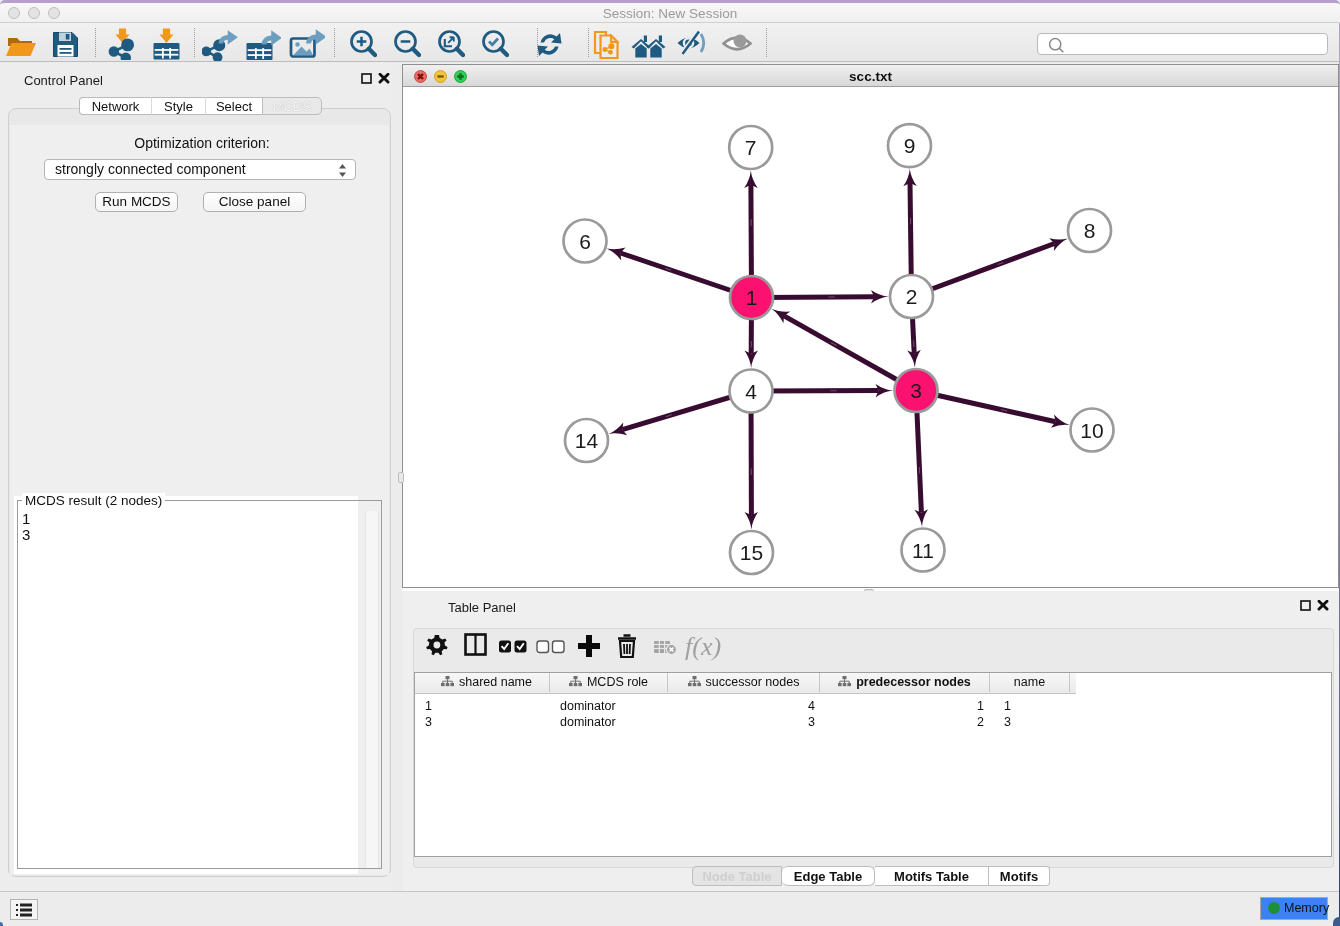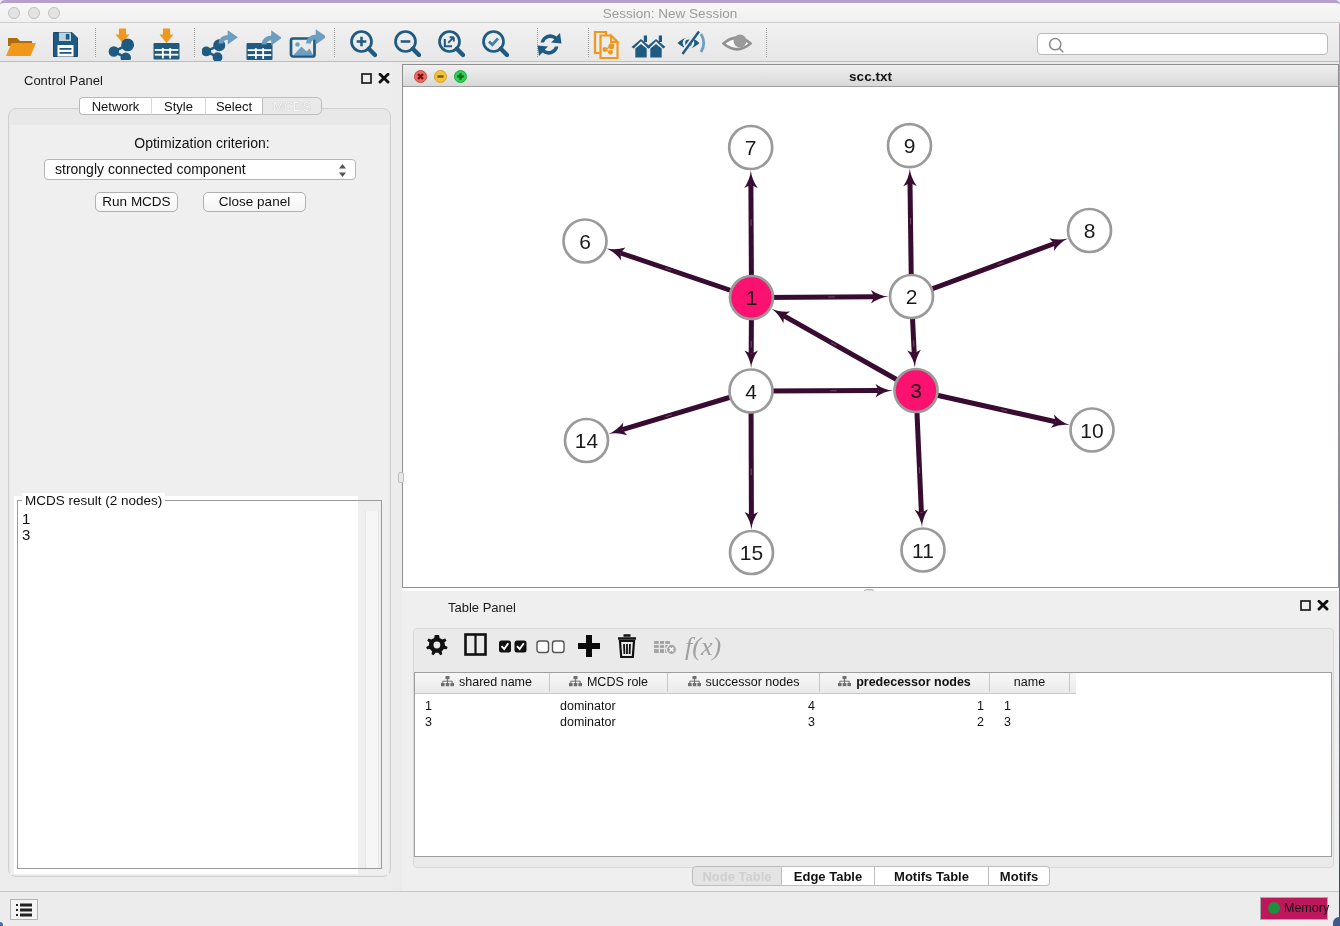--- a/index.html
+++ b/index.html
@@ -43,21 +43,21 @@
 #tablebox { left:414px; top:672px; width:918px; height:185px; background:#fff; border:1px solid #9f9f9f; }
 #thead { position:absolute; left:0; top:0; width:661px; height:21px; background:linear-gradient(#f7f7f7,#eaeaea); border-bottom:1px solid #c6c6c6; }
 .hcol { position:absolute; top:0; height:19px; border-right:1px solid #c6c6c6; text-align:center; font-size:12.5px; color:#111; line-height:19px; }
 .hicon { position:relative; display:inline-block; width:13px; height:11px; margin-right:5px; top:1px; }
 .cell { position:absolute; font-size:12.5px; color:#111; height:16px; line-height:16px; }
 #ttabs { position:absolute; left:290px; top:269px; height:20px; }
 .ttab { position:absolute; top:0; height:20px; background:#fff; border:1px solid #bdbdbd; font-size:13px; font-weight:bold; color:#111; text-align:center; line-height:19px; }
 
 #statusbar { left:0; top:891px; width:1340px; height:35px; background:#ececec; border-top:1px solid #c6c6c6; }
 #listbtn { left:10px; top:899px; width:28px; height:21px; background:#f4f4f4; border:1px solid #b3b3b3; }
-#membtn { left:1260px; top:897px; width:68px; height:23px; background:#be185d; border:1px solid #a9a9a9; font-size:12.5px; color:#111; white-space:nowrap; line-height:21px; }
+#membtn { left:1260px; top:897px; width:68px; height:23px; background:#3b82f6; border:1px solid #a9a9a9; font-size:12.5px; color:#111; white-space:nowrap; line-height:21px; }
 </style></head>
 <body>
 
 <div id="titlebar" class="abs">
   <div class="tl" style="left:8px;"></div>
   <div class="tl" style="left:28px;"></div>
   <div class="tl" style="left:48px;"></div>
   <div id="title">Session: New Session</div>
 </div>
 
@@ -413,21 +413,21 @@
   <div class="cell" style="left:509px;top:25px;width:60px;text-align:right;">1</div>
   <div class="cell" style="left:589px;top:25px;">1</div>
   <div class="cell" style="left:10px;top:41px;">3</div>
   <div class="cell" style="left:145px;top:41px;">dominator</div>
   <div class="cell" style="left:340px;top:41px;width:60px;text-align:right;">3</div>
   <div class="cell" style="left:509px;top:41px;width:60px;text-align:right;">2</div>
   <div class="cell" style="left:589px;top:41px;">3</div>
 </div>
 <div id="ttabs" class="abs" style="left:692px;top:866px;">
   <div class="ttab" style="left:0px;width:90px;background:#e4e4e4;color:#cfcfcf;border-radius:4px 0 0 4px;">Node Table</div>
-  <div class="ttab" style="left:90px;width:93px;border-left:none;">Edge Table</div>
+  <div class="ttab" style="left:90px;width:93px;border-left:none;border-radius:6px;">Edge Table</div>
   <div class="ttab" style="left:183px;width:114px;border-left:none;">Motifs Table</div>
   <div class="ttab" style="left:297px;width:61px;border-left:none;border-radius:0 4px 4px 0;">Motifs</div>
 </div>
 
 <div id="statusbar" class="abs"></div>
 <div id="listbtn" class="abs"><svg width="16" height="14" style="margin:3px 0 0 5px" viewBox="0 0 16 14">
       <g fill="#222">
         <rect x="0" y="1" width="2" height="2"></rect>
         <rect x="4" y="0.5" width="12" height="3"></rect>
         <rect x="0" y="6" width="2" height="2"></rect>

